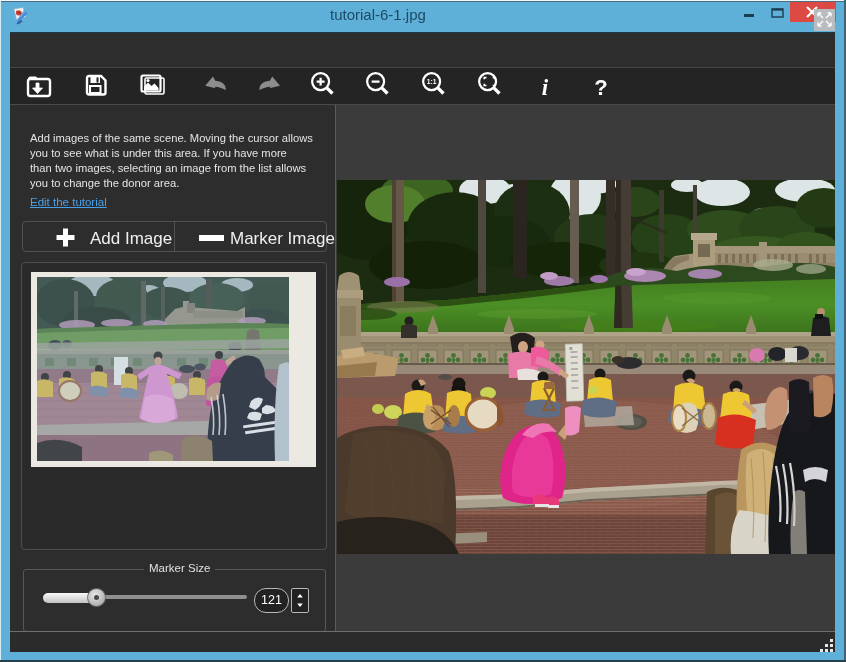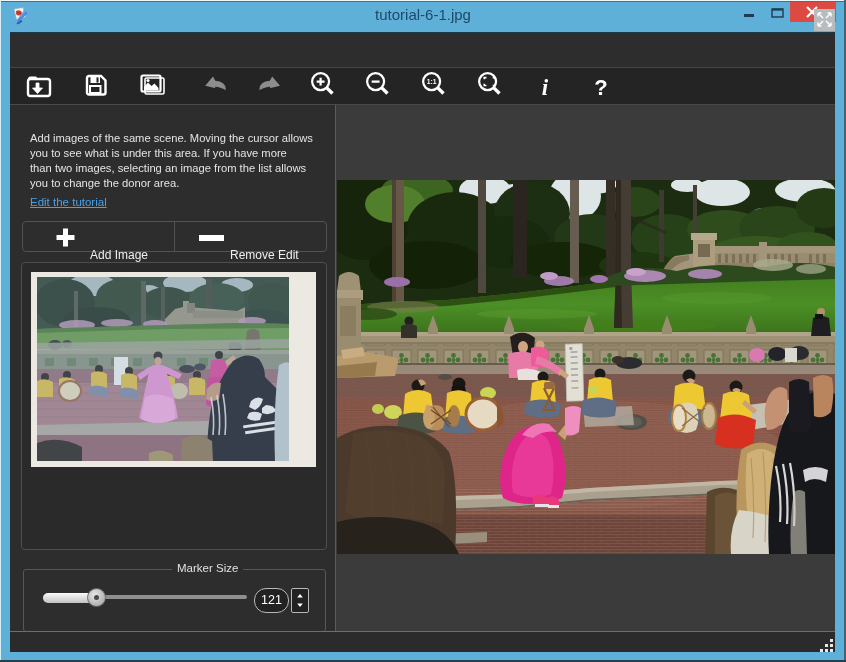--- a/index.html
+++ b/index.html
@@ -5,37 +5,37 @@
   html,body{margin:0;padding:0;}
   body{width:846px;height:662px;position:relative;overflow:hidden;
        font-family:"Liberation Sans", sans-serif; background:#5fb0d8;}
   .abs{position:absolute;}
   #topwhite{position:absolute;left:0;top:0;width:846px;height:1px;background:#eff9fc;}
   #topdark{position:absolute;left:0;top:1px;width:846px;height:1px;background:#4a6c80;}
   #leftwhite{position:absolute;left:0;top:0;width:1px;height:662px;background:#d8eef6;}
   #rightdark{position:absolute;left:844px;top:0;width:2px;height:662px;background:#3f6478;}
   #botdark{position:absolute;left:0;top:660px;width:846px;height:2px;background:#27404e;}
   #title{position:absolute;left:330px;top:6px;width:186px;height:18px;color:#1d4a66;
-         font-size:15px;text-align:center;}
+         font-size:15px;text-align:left;}
   #client{position:absolute;left:10px;top:32px;width:825px;height:619px;background:#2d2d2d;border-top:1px solid #1d3947;}
   #menubar{position:absolute;left:0px;top:1px;width:825px;height:33px;background:#2b2b2b;}
   .mitem{position:absolute;top:9px;color:#dcdcdc;font-size:12px;}
   #toolbar{position:absolute;left:0px;top:34px;width:825px;height:38px;background:#242424;border-top:1px solid #454545;border-bottom:1px solid #4a4a4a;box-sizing:border-box;}
   #panel{position:absolute;left:0px;top:72px;width:325px;height:547px;background:#2d2d2d;padding-left:8px;}
   #pdivider{position:absolute;left:325px;top:72px;width:1px;height:526px;background:#5c5c5c;}
   #ptext{position:absolute;left:20px;top:26px;width:300px;color:#e4e4e4;font-size:11.2px;line-height:15px;}
   #plink{position:absolute;left:20px;top:91px;color:#4aa0e8;font-size:11.5px;text-decoration:underline;}
   #btnbox{position:absolute;left:12px;top:116px;width:305px;height:31px;border:1px solid #525252;border-radius:4px;box-sizing:border-box;}
   #btndiv{position:absolute;left:164px;top:116px;width:1px;height:31px;background:#525252;}
-  .btxt{position:absolute;color:#efefef;font-size:12px;top:124px;margin-top:19px;}
+  .btxt{position:absolute;color:#efefef;font-size:17px;top:124px;}
   #listbox{position:absolute;left:11px;top:157px;width:306px;height:288px;border:1px solid #4e4e4e;border-radius:4px;box-sizing:border-box;background:#2a2a2a;}
   #thumbframe{position:absolute;left:21px;top:167px;width:285px;height:195px;background:#ece9e2;}
   #thumb{filter:blur(0.4px);}
   #mgroup{position:absolute;left:13px;top:464px;width:303px;height:63px;border:1px solid #585858;border-radius:3px;box-sizing:border-box;}
-  #mlabel{position:absolute;left:134px;top:457px;background:#2d2d2d;padding:0 5px;color:#e0e0e0;font-size:11.5px;margin-left:28px;}
+  #mlabel{position:absolute;left:134px;top:457px;background:#2d2d2d;padding:0 5px;color:#e0e0e0;font-size:11.5px;}
   #trackthin{position:absolute;left:33px;top:490px;width:204px;height:4px;background:#8f8f8f;border-radius:2px;}
   #trackfill{position:absolute;left:33px;top:488px;width:57px;height:10px;background:linear-gradient(#fafafa,#c2c2c2);border-radius:5px;}
   #knob{position:absolute;left:77px;top:483px;width:19px;height:19px;border-radius:50%;
         background:radial-gradient(circle at 40% 35%, #e8e8e8, #9a9a9a);border:1px solid #6a6a6a;box-sizing:border-box;}
   #knobdot{position:absolute;left:84px;top:490px;width:5px;height:5px;border-radius:50%;background:#4a4a4a;}
   #spin{position:absolute;left:244px;top:483px;width:35px;height:25px;border:1px solid #b8b8b8;border-radius:12px;background:#222;box-sizing:border-box;color:#fff;font-size:12.5px;text-align:center;line-height:23px;}
   #spinbtns{position:absolute;left:281px;top:483px;width:18px;height:25px;border:1px solid #b8b8b8;border-radius:2px;background:#222;box-sizing:border-box;}
   #imgarea{position:absolute;left:326px;top:72px;width:499px;height:526px;background:#3b3b3b;}
   #statusline{position:absolute;left:0px;top:598px;width:825px;height:1px;background:#6e6e6e;}
   #statusbar{position:absolute;left:0px;top:599px;width:825px;height:20px;background:#2b2b2b;}
@@ -128,21 +128,21 @@
   <div id="panel">
     <div id="ptext">Add images of the same scene. Moving the cursor allows<br>you to see what is under this area. If you have more<br>than two images, selecting an image from the list allows<br>you to change the donor area.</div>
     <div id="plink">Edit the tutorial</div>
     <div id="btnbox"></div>
     <div id="btndiv"></div>
     <svg class="abs" style="left:46px;top:123px" width="19" height="19" viewBox="0 0 19 19">
       <path d="M7 0.5 h5 v6.5 H18.5 v5 h-6.5 V18.5 H7 v-6.5 H0.5 v-5 H7 z" fill="#fff"></path>
     </svg>
     <span class="btxt" style="left:80px">Add Image</span>
     <div style="position:absolute;left:189px;top:130px;width:25px;height:6px;background:#fff"></div>
-    <span class="btxt" style="left:220px">Remove Edit</span>
+    <span class="btxt" style="left:220px">Marker Image</span>
     <div id="listbox"></div>
     <div id="thumbframe"></div>
     <svg class="abs" id="thumb" style="left:27px;top:172px" width="252" height="184" viewBox="0 0 252 184">
 <rect x="0" y="0" width="252" height="56" fill="#2c4034"></rect>
 <g fill="#a8b8bc">
  <ellipse cx="55" cy="8" rx="24" ry="11"></ellipse>
  <ellipse cx="148" cy="6" rx="22" ry="9"></ellipse>
  <ellipse cx="112" cy="16" rx="12" ry="8"></ellipse>
  <ellipse cx="200" cy="8" rx="16" ry="7"></ellipse>
  <ellipse cx="14" cy="25" rx="10" ry="12"></ellipse>

